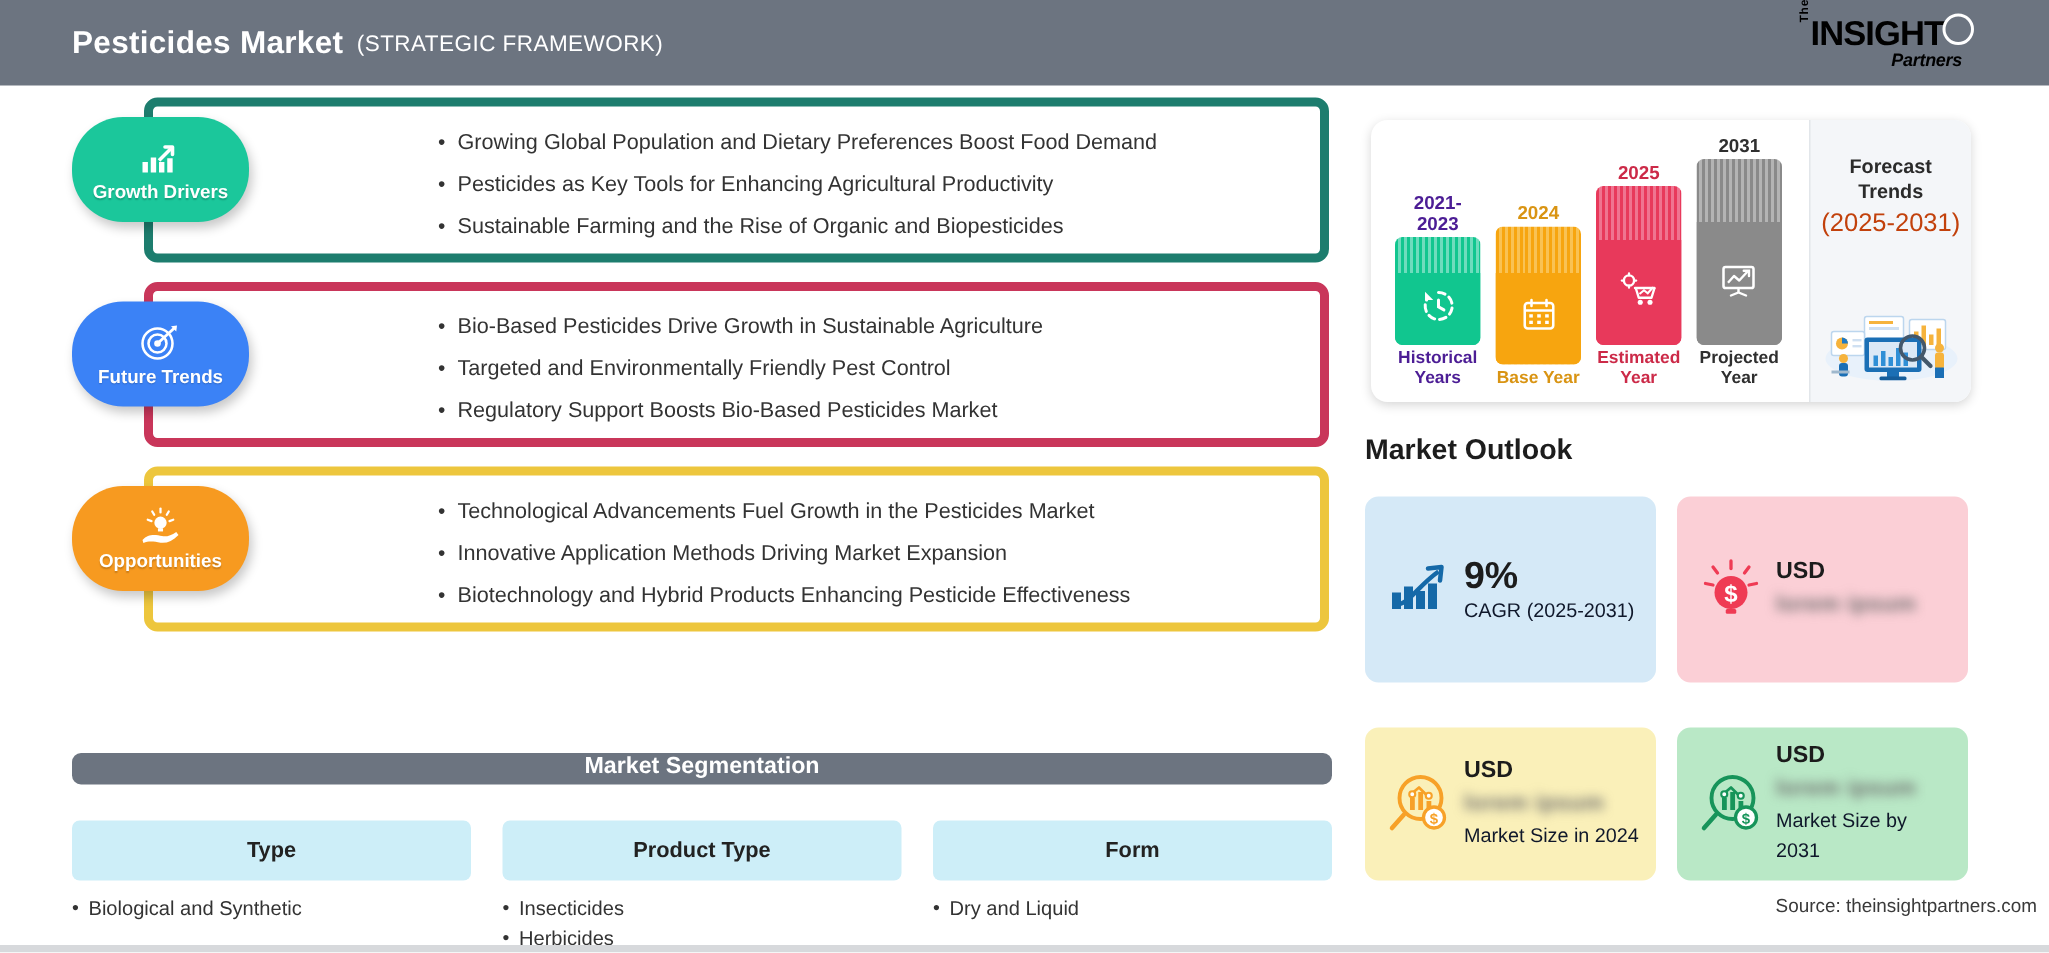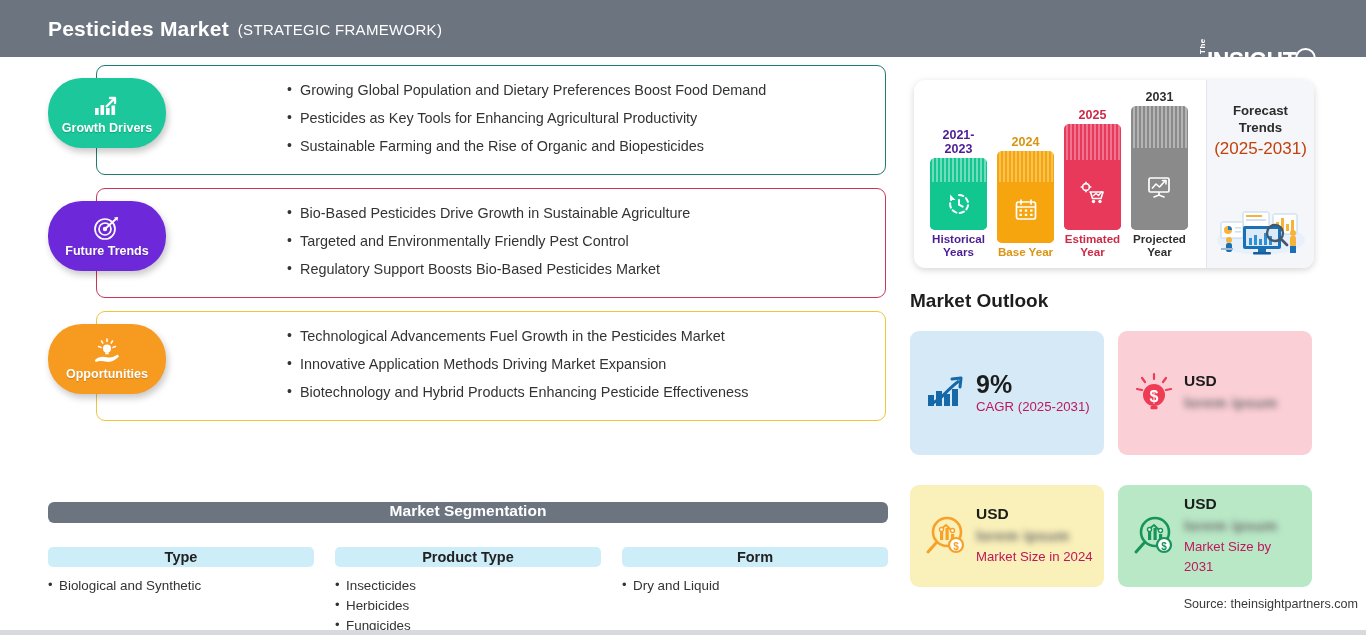--- a/index.html
+++ b/index.html
@@ -20,22 +20,21 @@
   .header-title{
     margin-left:48px;
     font-size:21px;font-weight:bold;color:#ffffff;letter-spacing:.2px;
   }
   .header-sub{
     margin-left:9px;font-size:15px;color:#ffffff;letter-spacing:.3px;
     position:relative;top:1px;
   }
   .logo{
     position:absolute;right:52px;top:9px;width:116px;height:42px;
-    color:#ffffff;
-    margin-top:39px;
+    color:#000000;
   }
   .logo .the{
     position:absolute;left:0;top:6px;font-size:8px;font-weight:bold;
     transform:rotate(-90deg);transform-origin:left top;letter-spacing:.5px;
   }
   .logo .insight{
     position:absolute;left:9px;top:2px;font-size:23px;font-weight:bold;
     letter-spacing:-.6px;line-height:23px;
   }
   .logo .partners{
@@ -45,36 +44,36 @@
   .logo .ring{
     position:absolute;right:-2px;top:0px;width:17px;height:17px;
     border:2.5px solid #fff;border-radius:50%;
   }
   
   .left-col{position:absolute;left:0;top:57px;width:900px;height:578px;}
 
   .fact-row{position:absolute;left:48px;width:840px;height:110px;}
   .fact-box{
     position:absolute;left:48px;top:0;width:790px;height:110px;
-    border:1px solid #c4b5fd;border-radius:9px;background:#fff;
+    border:6px solid #c4b5fd;border-radius:9px;background:#fff;
     box-sizing:border-box;
   }
   .fact-box.green{border-color:#1d7d6e;}
   .fact-box.red{border-color:#c9365a;}
   .fact-box.amber{border-color:#edc63d;}
 
   .badge{
     position:absolute;left:0;top:13px;width:118px;height:70px;
     border-radius:34px;
     display:flex;flex-direction:column;align-items:center;justify-content:center;
     box-shadow:2px 4px 7px rgba(0,0,0,.22);
     z-index:4;
   }
   .badge-green{background:#1bc79b;}
-  .badge-red{background:#6d28d9;}
+  .badge-red{background:#3b82f6;}
   .badge-amber{background:#f79a20;}
   .badge-ico{height:26px;display:flex;align-items:flex-end;justify-content:center;}
   .badge-label{
     color:#fff;font-size:12.5px;font-weight:bold;margin-top:3px;
     text-shadow:0 1px 1px rgba(0,0,0,.2);
   }
   .bullets{
     position:absolute;left:190px;top:16px;width:650px;
   }
   .bullets li{
@@ -92,21 +91,21 @@
     background:#6c7480;border-radius:6px;
     display:flex;justify-content:center;
   }
   .seg-head-label{color:#fff;font-size:15.5px;font-weight:bold;}
   .seg-cols{position:absolute;left:48px;top:490px;width:840px;}
   .seg-col{position:absolute;top:0;width:266px;}
   .seg-col.c0{left:0;}
   .seg-col.c1{left:287px;}
   .seg-col.c2{left:574px;}
   .seg-pill{
-    height:20px;background:#cdeef8;border-radius:5px;
+    height:40px;background:#cdeef8;border-radius:5px;
     display:flex;align-items:center;justify-content:center;
   }
   .seg-pill-label{font-size:14.5px;font-weight:bold;color:#222;}
   .seg-list{margin:9px 0 0 0;padding:0;}
   .seg-list li{
     list-style:none;font-size:13.4px;color:#333;line-height:20px;
     position:relative;padding-left:11px;white-space:nowrap;
   }
   .seg-list li:before{
     content:"\2022";position:absolute;left:0;top:-1px;color:#333;font-size:13px;
@@ -170,21 +169,21 @@
   .kpi-inner{display:flex;height:100%;align-items:center;padding:0 10px;box-sizing:border-box;}
   .kpi-ico{width:52px;flex:0 0 52px;display:flex;align-items:center;justify-content:center;}
   .kpi-text{flex:1;padding-left:4px;}
   .kpi-big{font-size:25px;font-weight:bold;color:#1c1c1c;line-height:27px;}
   .kpi-usd{font-size:15.5px;font-weight:bold;color:#1c1c1c;line-height:18px;}
   .kpi-blur{
     font-size:15px;font-weight:bold;color:#6d6d6d;
     filter:blur(3.4px);line-height:19px;margin:3px 0 2px 0;
     letter-spacing:.4px;
   }
-  .kpi-sub{font-size:13.2px;color:#be185d;line-height:20px;}
+  .kpi-sub{font-size:13.2px;color:#0f172a;line-height:20px;}
   .kpi.k0 .kpi-sub{line-height:18px;}
 
   .source{
     position:absolute;right:8px;top:540px;
     font-size:12.6px;color:#3a3a3a;
   }
   .bottom-rule{
     position:absolute;left:0;top:630px;width:1366px;height:5px;background:#d7d9dc;
   }
 </style>

